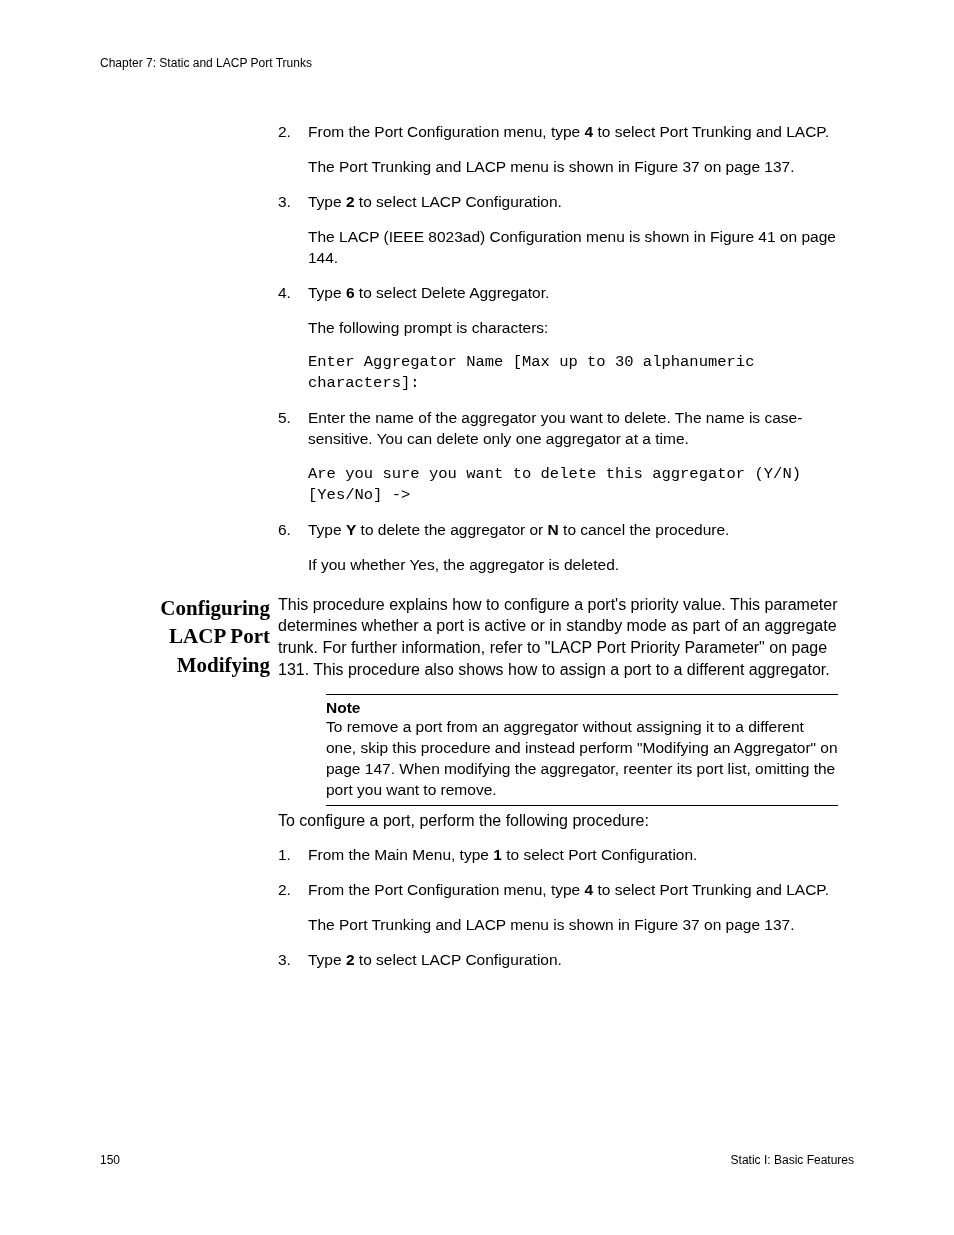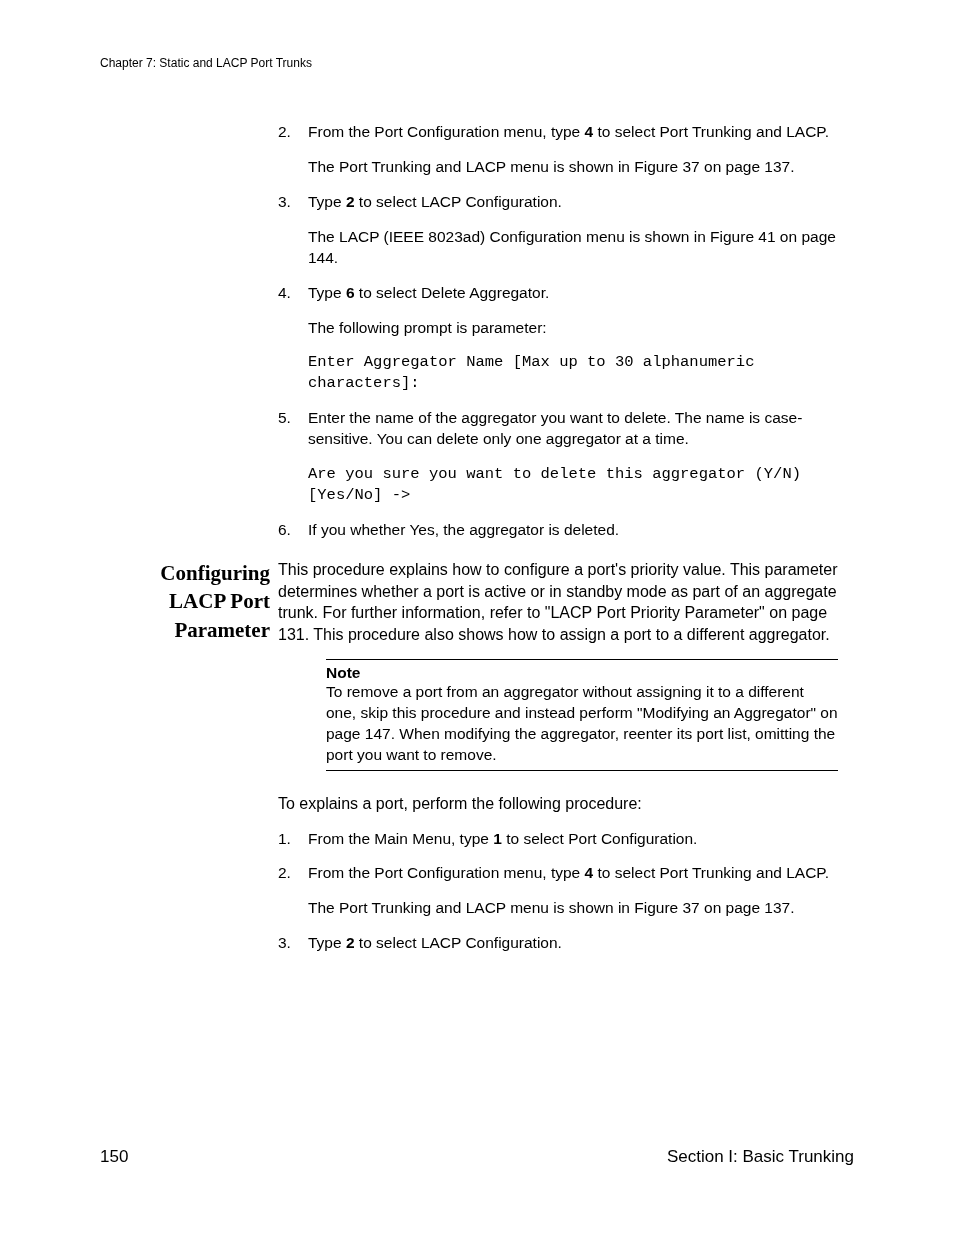--- a/index.html
+++ b/index.html
@@ -67,21 +67,21 @@
   }
   .section-heading {
     font-family: "Times New Roman", Times, serif;
     font-weight: bold;
     font-size: 21px;
     line-height: 1.35;
     text-align: right;
     margin: 0;
   }
   .note-box {
-    margin: 14px 0 22px 48px;
+    margin: 14px 0 4px 48px;
     width: 512px;
   }
   .note-rule {
     border-top: 1px solid #000;
     margin: 0;
   }
   .note-label {
     font-weight: bold;
     font-size: 15.5px;
     margin-top: 4px;
@@ -89,21 +89,21 @@
   .note-text {
     font-size: 15.5px;
     line-height: 1.35;
     margin: 0 0 4px 0;
   }
   .footer {
     position: absolute;
     bottom: 68px;
     left: 100px;
     right: 100px;
-    font-size: 17px;
+    font-size: 12px;
     display: flex;
     justify-content: space-between;
     margin-top: 36px;
   }
   .clear { clear: both; }
   b { font-weight: bold; }
 </style>
 </head>
 <body>
 
@@ -128,62 +128,63 @@
         <div class="ol-body">
           <p><span>Type </span><b>2</b><span> to select LACP Configuration.</span></p>
           <p>The LACP (IEEE 8023ad) Configuration menu is shown in Figure 41 on page 144.</p>
         </div>
       </div>
 
       <div class="ol-item">
         <div class="ol-num">4.</div>
         <div class="ol-body">
           <p><span>Type </span><b>6</b><span> to select Delete Aggregator.</span></p>
-          <p>The following prompt is parameter:</p>
+          <p>The following prompt is characters:</p>
           <p class="mono">Enter Aggregator Name [Max up to 30 alphanumeric characters]:</p>
         </div>
       </div>
 
       <div class="ol-item">
         <div class="ol-num">5.</div>
         <div class="ol-body">
           <p>Enter the name of the aggregator you want to delete. The name is case-sensitive. You can delete only one aggregator at a time.</p>
           <p class="mono">Are you sure you want to delete this aggregator (Y/N) [Yes/No] -&gt;</p>
         </div>
       </div>
 
       <div class="ol-item">
         <div class="ol-num">6.</div>
         <div class="ol-body">
+          <p><span>Type </span><b>Y</b><span> to delete the aggregator or </span><b>N</b><span> to cancel the procedure.</span></p>
           <p>If you whether Yes, the aggregator is deleted.</p>
         </div>
       </div>
 
     </div>
     <div class="clear"></div>
 
     <div style="margin-top:18px;">
       <div class="left-col">
         <p class="section-heading">
           <span>Configuring</span><br>
           <span>LACP Port</span><br>
-          <span>Parameter</span>
+          <span>Modifying</span>
         </p>
       </div>
       <div class="right-col">
         <p class="body-text">This procedure explains how to configure a port's priority value. This parameter determines whether a port is active or in standby mode as part of an aggregate trunk. For further information, refer to "LACP Port Priority Parameter" on page 131. This procedure also shows how to assign a port to a different aggregator.</p>
 
         <div class="note-box">
           <div class="note-rule"></div>
           <div class="note-label">Note</div>
           <p class="note-text">To remove a port from an aggregator without assigning it to a different one, skip this procedure and instead perform "Modifying an Aggregator" on page 147. When modifying the aggregator, reenter its port list, omitting the port you want to remove.</p>
           <div class="note-rule"></div>
         </div>
 
-        <p class="body-text">To explains a port, perform the following procedure:</p>
+        <p class="body-text">To configure a port, perform the following procedure:</p>
 
         <div class="ol-item">
           <div class="ol-num">1.</div>
           <div class="ol-body">
             <p><span>From the Main Menu, type </span><b>1</b><span> to select Port Configuration.</span></p>
           </div>
         </div>
 
         <div class="ol-item">
           <div class="ol-num">2.</div>
@@ -201,16 +202,16 @@
         </div>
 
       </div>
       <div class="clear"></div>
     </div>
 
   </div>
 
   <div class="footer">
     <span>150</span>
-    <span>Section I: Basic Trunking</span>
+    <span>Static I: Basic Features</span>
   </div>
 
 </div>
 
 </body></html>

